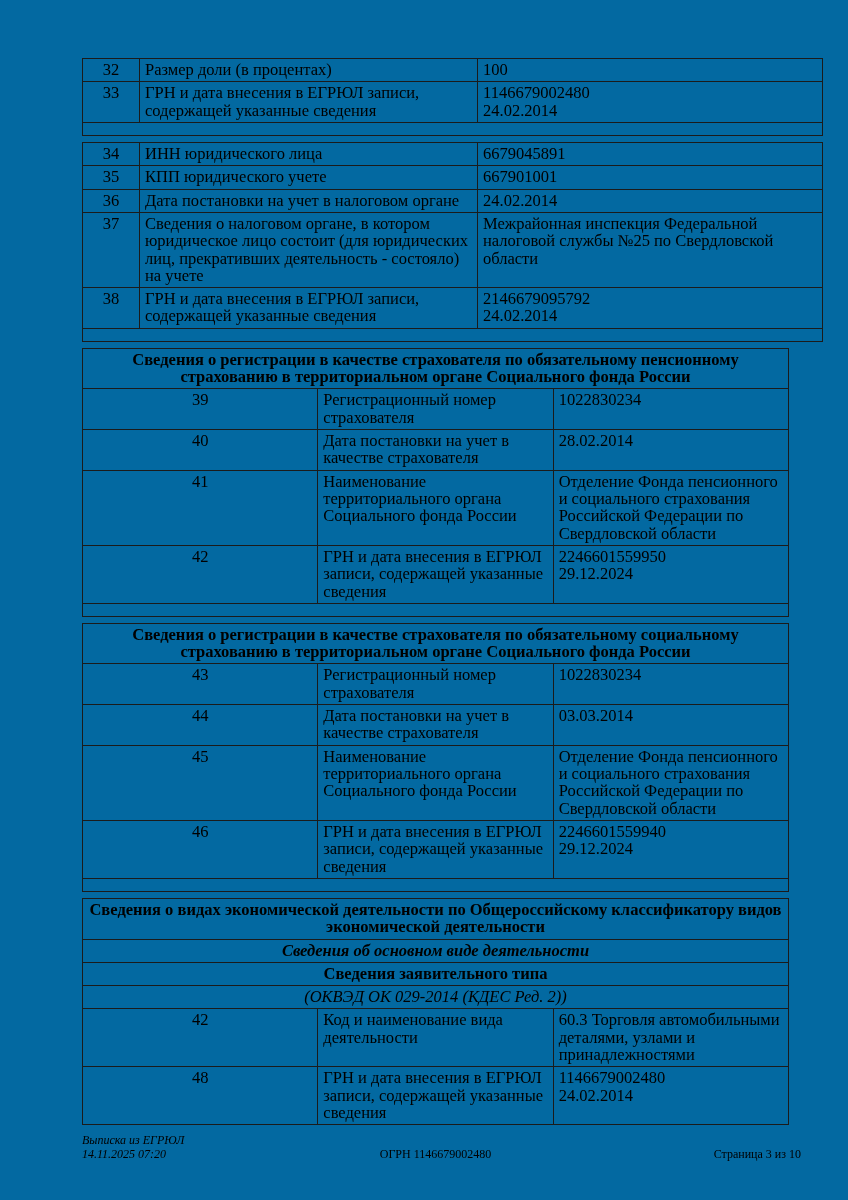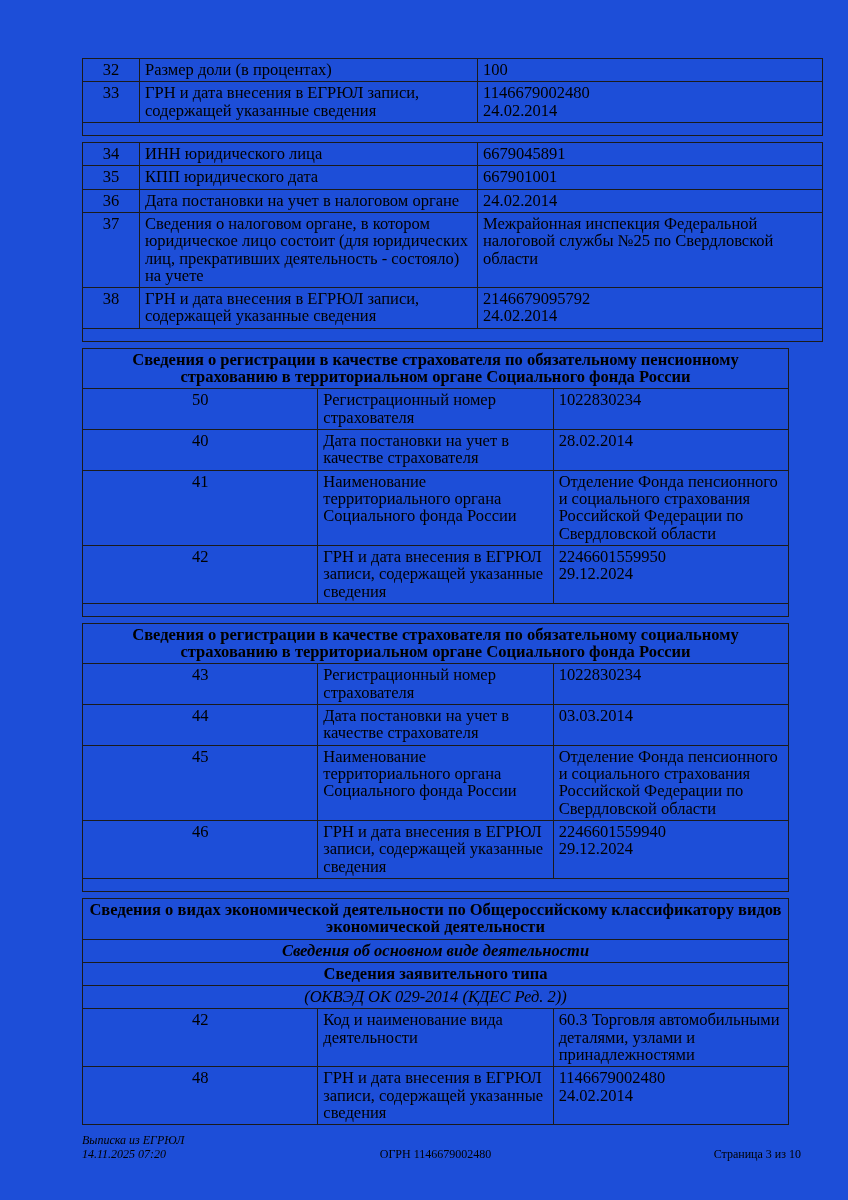--- a/index.html
+++ b/index.html
@@ -4,21 +4,21 @@
 <style>
   html, body {
     margin: 0;
     padding: 0;
     background: #e9e9e9;
   }
   .page {
     position: relative;
     width: 848px;
     height: 1200px;
-    background: #1d4ed8;
+    background: #0369a1;
     font-family: "Liberation Serif", serif;
     color: #000;
     overflow: hidden;
   }
   .tables {
     position: absolute;
     left: 82px;
     top: 58px;
     width: 707px;
   }
@@ -98,21 +98,21 @@
         <tbody>
           <tr>
             <td class="num">34</td>
             <td class="label">ИНН юридического лица</td>
             <td class="val">
               <span class="val-line">6679045891</span>
             </td>
           </tr>
           <tr>
             <td class="num">35</td>
-            <td class="label">КПП юридического дата</td>
+            <td class="label">КПП юридического учете</td>
             <td class="val">
               <span class="val-line">667901001</span>
             </td>
           </tr>
           <tr>
             <td class="num">36</td>
             <td class="label">Дата постановки на учет в налоговом органе</td>
             <td class="val">
               <span class="val-line">24.02.2014</span>
             </td>
@@ -136,21 +136,21 @@
             <td colspan="3"></td>
           </tr>
         </tbody>
       </table>
       <table class="sec">
         <tbody>
           <tr>
             <td colspan="3" class="hdr bold">Сведения о регистрации в качестве страхователя по обязательному пенсионному страхованию в территориальном органе Социального фонда России</td>
           </tr>
           <tr>
-            <td class="num">50</td>
+            <td class="num">39</td>
             <td class="label">Регистрационный номер страхователя</td>
             <td class="val">
               <span class="val-line">1022830234</span>
             </td>
           </tr>
           <tr>
             <td class="num">40</td>
             <td class="label">Дата постановки на учет в качестве страхователя</td>
             <td class="val">
               <span class="val-line">28.02.2014</span>

